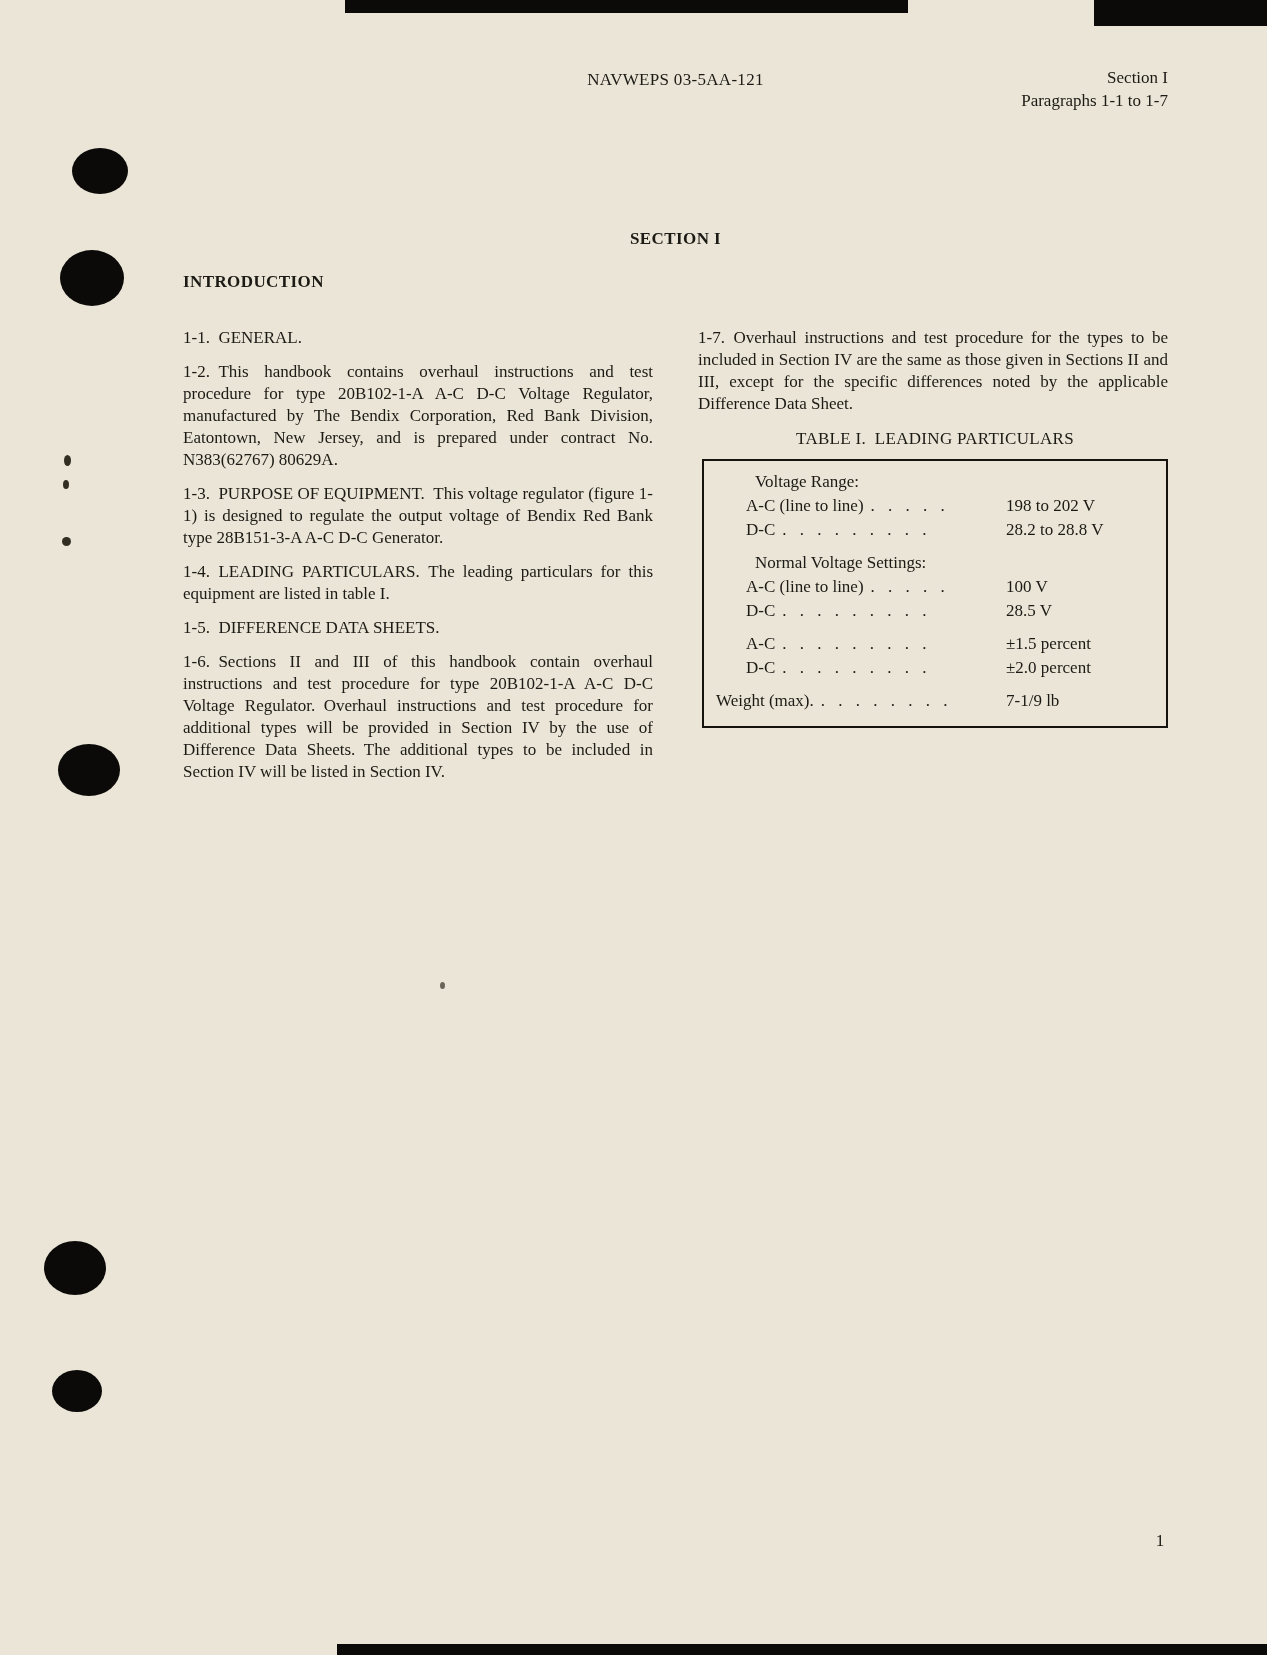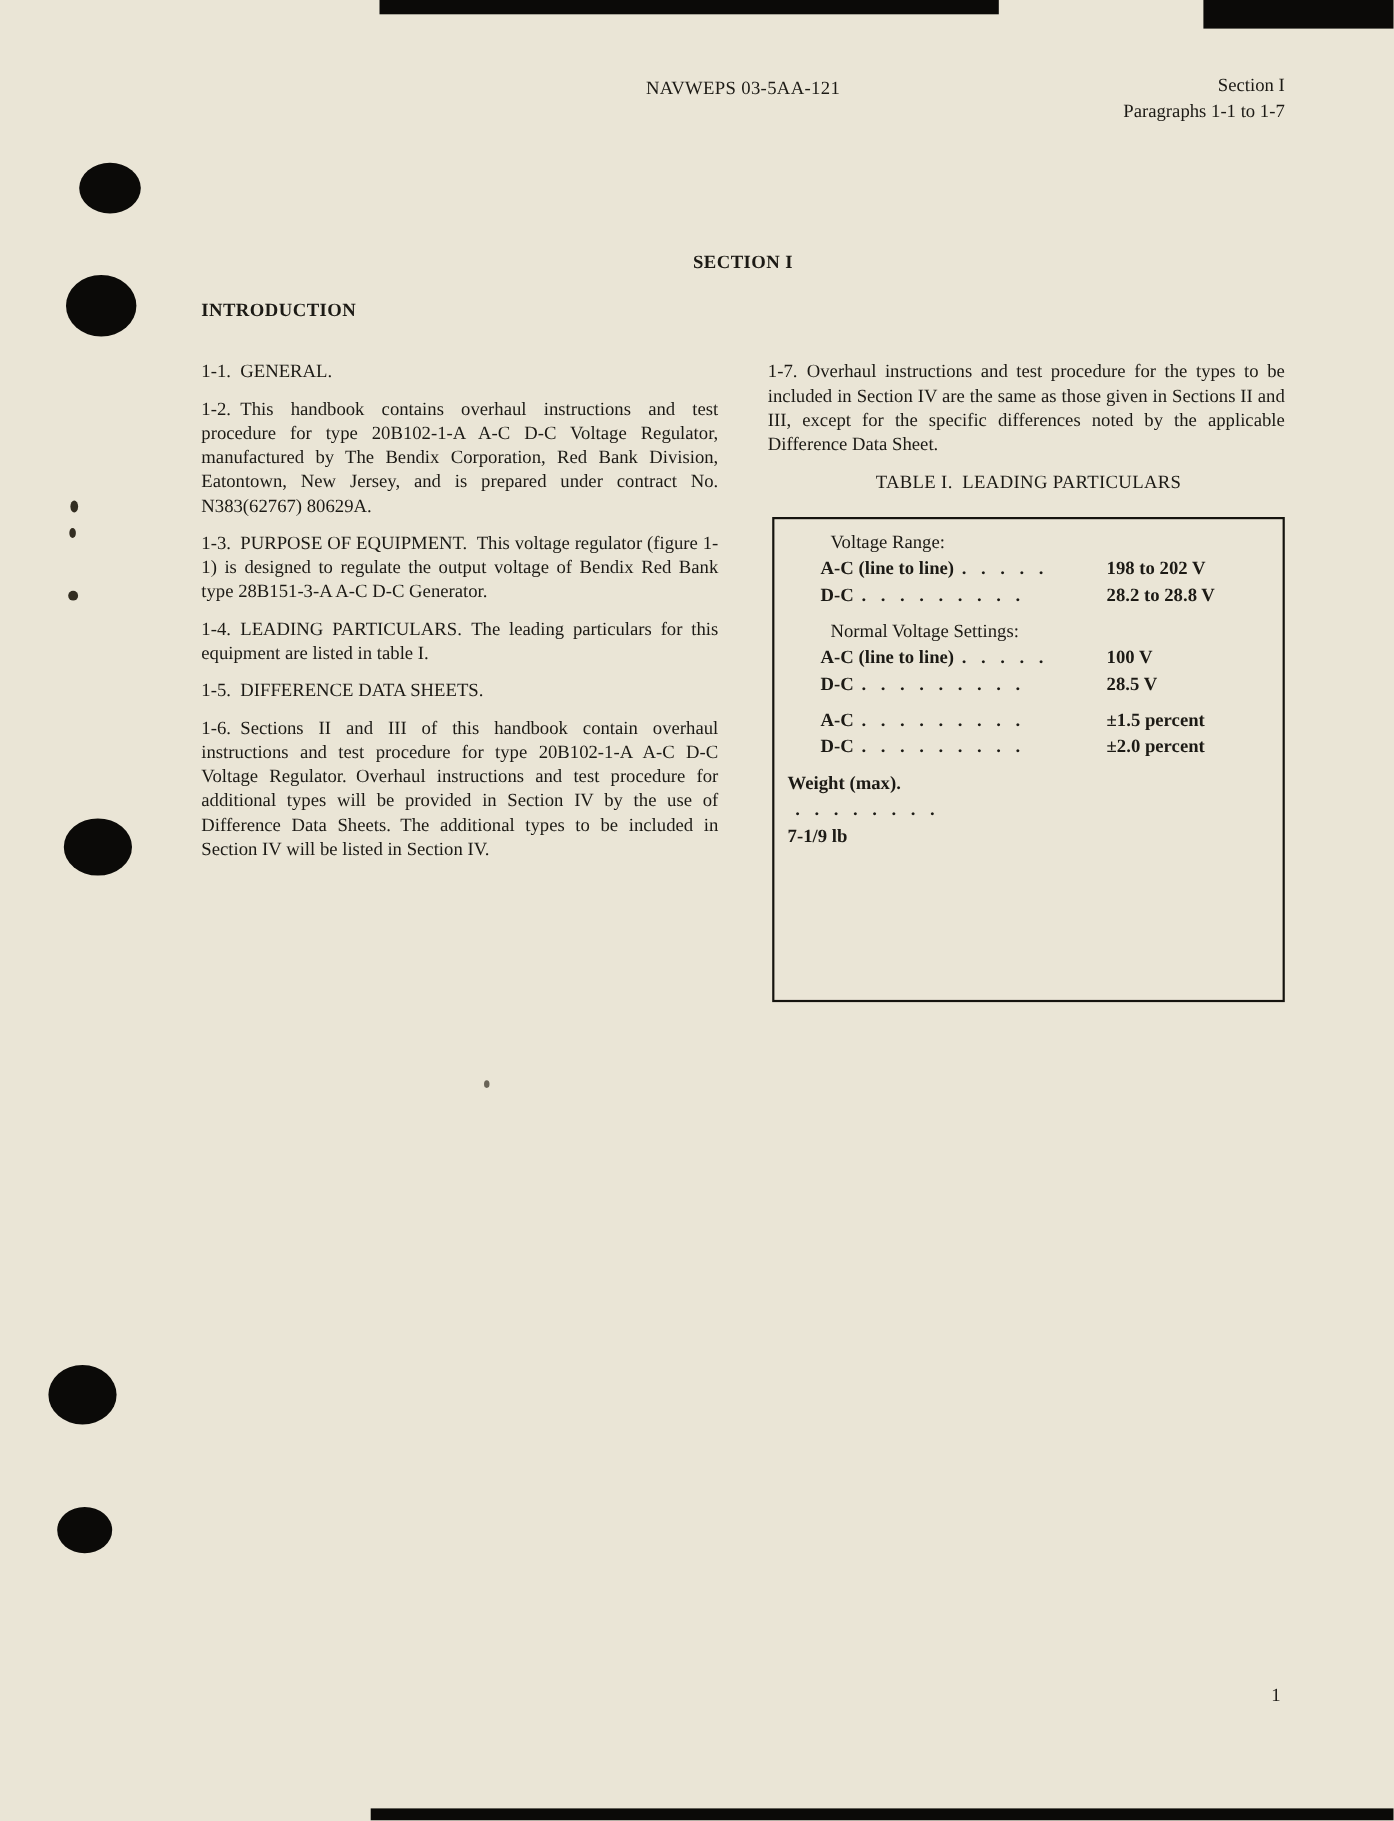--- a/index.html
+++ b/index.html
@@ -20,28 +20,28 @@
   .doc-number   { position: absolute; top: 70px; left: 0; width: 100%; text-align: center; letter-spacing: 0.3px; }
   .header-right { position: absolute; top: 66px; right: 0; text-align: right; line-height: 23px; }
 
   .section-title    { position: absolute; top: 229px; left: 0; width: 100%; text-align: center; font-weight: bold; letter-spacing: 0.4px; }
   .section-subtitle { position: absolute; top: 272px; left: 0; width: 100%; text-align: left; font-weight: bold; letter-spacing: 0.4px; }
 
   .columns { position: absolute; top: 327px; left: 0; width: 100%; display: flex; gap: 45px; }
   .col { width: 470px; }
   .col p { margin: 0 0 12px 0; line-height: 22px; text-align: justify; }
 
-  .table-caption { text-align: center; margin: 14px 0 21px 4px; letter-spacing: 0.3px; }
+  .table-caption { text-align: center; margin: 14px 0 10px 4px; letter-spacing: 0.3px; }
 
   .lp-table { border: 2px solid #15130e; padding: 9px 12px 13px 12px; margin-left: 4px; }
   .lp-group { margin-bottom: 9px; }
   .lp-group:last-child { margin-bottom: 0; }
   .lp-heading { line-height: 24px; margin-left: 39px; }
-  .lp-row { display: flex; align-items: baseline; line-height: 24px; padding-left: 30px; font-weight: bold; }
-  .lp-row.flush { padding-left: 0; flex-direction: column; }
+  .lp-row { display: flex; align-items: baseline; line-height: 24px; padding-left: 30px; }
+  .lp-row.flush { padding-left: 0; }
   .lp-label { white-space: nowrap; }
   .lp-dots  { flex: 1 1 auto; overflow: hidden; white-space: nowrap; word-spacing: 9px; padding-left: 7px; }
   .lp-value { flex: 0 0 148px; white-space: nowrap; }
   .lp-value.wide { flex-basis: 182px; }
 
   .page-number { position: absolute; left: 1148px; top: 1531px; width: 24px; text-align: center; }
 </style>
 </head>
 <body>
 

